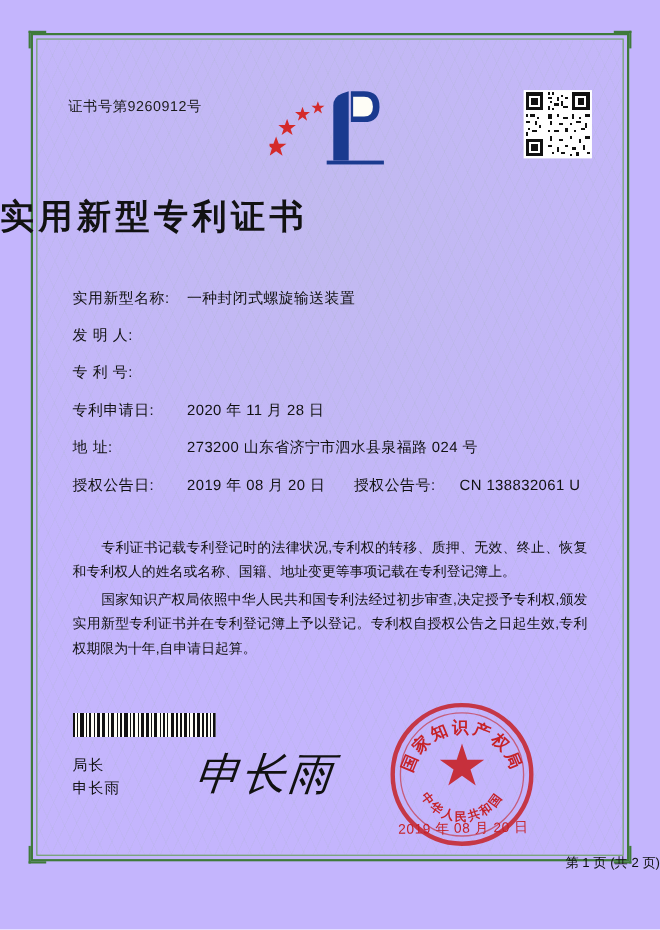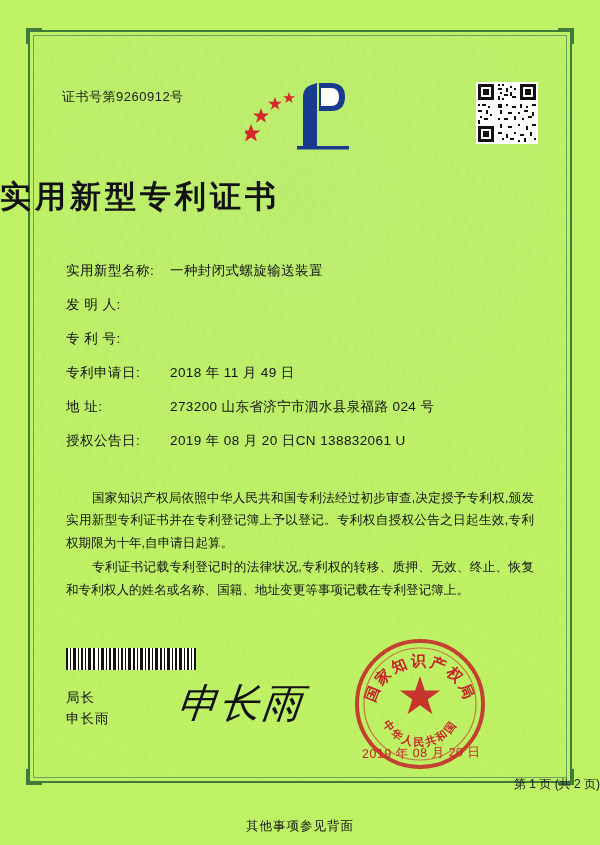--- a/index.html
+++ b/index.html
@@ -10,21 +10,21 @@
   body {
     width: 600px;
     height: 845px;
     font-family: "Liberation Sans", sans-serif;
     overflow: hidden;
   }
   .page {
     position: relative;
     width: 600px;
     height: 845px;
-    background: #bef264;
+    background: #c4b5fd;
     box-sizing: border-box;
   }
   
   .frame-outer {
     position: absolute;
     left: 28px;
     top: 30px;
     right: 28px;
     bottom: 62px;
     border: 2px solid #3f7a3a;
@@ -161,20 +161,21 @@
   }
 
   .signer {
     position: absolute;
     left: 66px;
     top: 688px;
     font-size: 13.5px;
     line-height: 1.55;
     color: #111;
     letter-spacing: 1px;
+    font-family: Liberation Mono, monospace;
   }
 
   .signature {
     position: absolute;
     left: 178px;
     top: 676px;
     font-family: "DejaVu Serif", serif;
     font-size: 40px;
     color: #111;
     font-style: italic;
@@ -328,36 +329,37 @@
       <span class="field-value">一种封闭式螺旋输送装置</span>
     </div>
     <div class="field-row">
       <span class="field-label">发 明 人:</span>
     </div>
     <div class="field-row">
       <span class="field-label">专 利 号:</span>
     </div>
     <div class="field-row">
       <span class="field-label">专利申请日:</span>
-      <span class="field-value">2018 年 11 月 49 日</span>
+      <span class="field-value">2020 年 11 月 28 日</span>
     </div>
     <div class="field-row">
       <span class="field-label">地 址:</span>
       <span class="field-value">273200 山东省济宁市泗水县泉福路 024 号</span>
     </div>
     <div class="field-row split">
       <span class="field-label">授权公告日:</span>
       <span class="field-value">2019 年 08 月 20 日</span>
+      <span class="field-label2">授权公告号:</span>
       <span class="field-value">CN 138832061 U</span>
     </div>
   </div>
 
   <div class="body-text">
+    <p>专利证书记载专利登记时的法律状况,专利权的转移、质押、无效、终止、恢复和专利权人的姓名或名称、国籍、地址变更等事项记载在专利登记簿上。</p>
     <p>国家知识产权局依照中华人民共和国专利法经过初步审查,决定授予专利权,颁发实用新型专利证书并在专利登记簿上予以登记。专利权自授权公告之日起生效,专利权期限为十年,自申请日起算。</p>
-    <p>专利证书记载专利登记时的法律状况,专利权的转移、质押、无效、终止、恢复和专利权人的姓名或名称、国籍、地址变更等事项记载在专利登记簿上。</p>
   </div>
 
   <div class="barcode">
     <svg width="130" height="22" viewBox="0 0 130 22" shape-rendering="crispEdges">
       <rect width="130" height="22" fill="#fefdf6"></rect>
       <g fill="#111">
         <rect x="0" y="0" width="2" height="22"></rect>
           <rect x="4" y="0" width="1" height="22"></rect>
         <rect x="7" y="0" width="3" height="22"></rect>
           <rect x="12" y="0" width="1" height="22"></rect>
@@ -416,15 +418,14 @@
       <path id="sealBottomArc" d="M 26 68 A 42 42 0 0 0 110 68" fill="none"></path>
       <text font-family="DejaVu Serif, serif" font-size="11" fill="#c62127" font-weight="bold" letter-spacing="2">
         <textPath href="#sealBottomArc" startOffset="50%" text-anchor="middle">中华人民共和国</textPath>
       </text>
     </svg>
   </div>
 
   <div class="seal-date">2019 年 08 月 20 日</div>
 
   <div class="page-num">第 1 页 (共 2 页)</div>
-  <div class="footer-note">其他事项参见背面</div>
 
 </div>
 
 </body></html>

